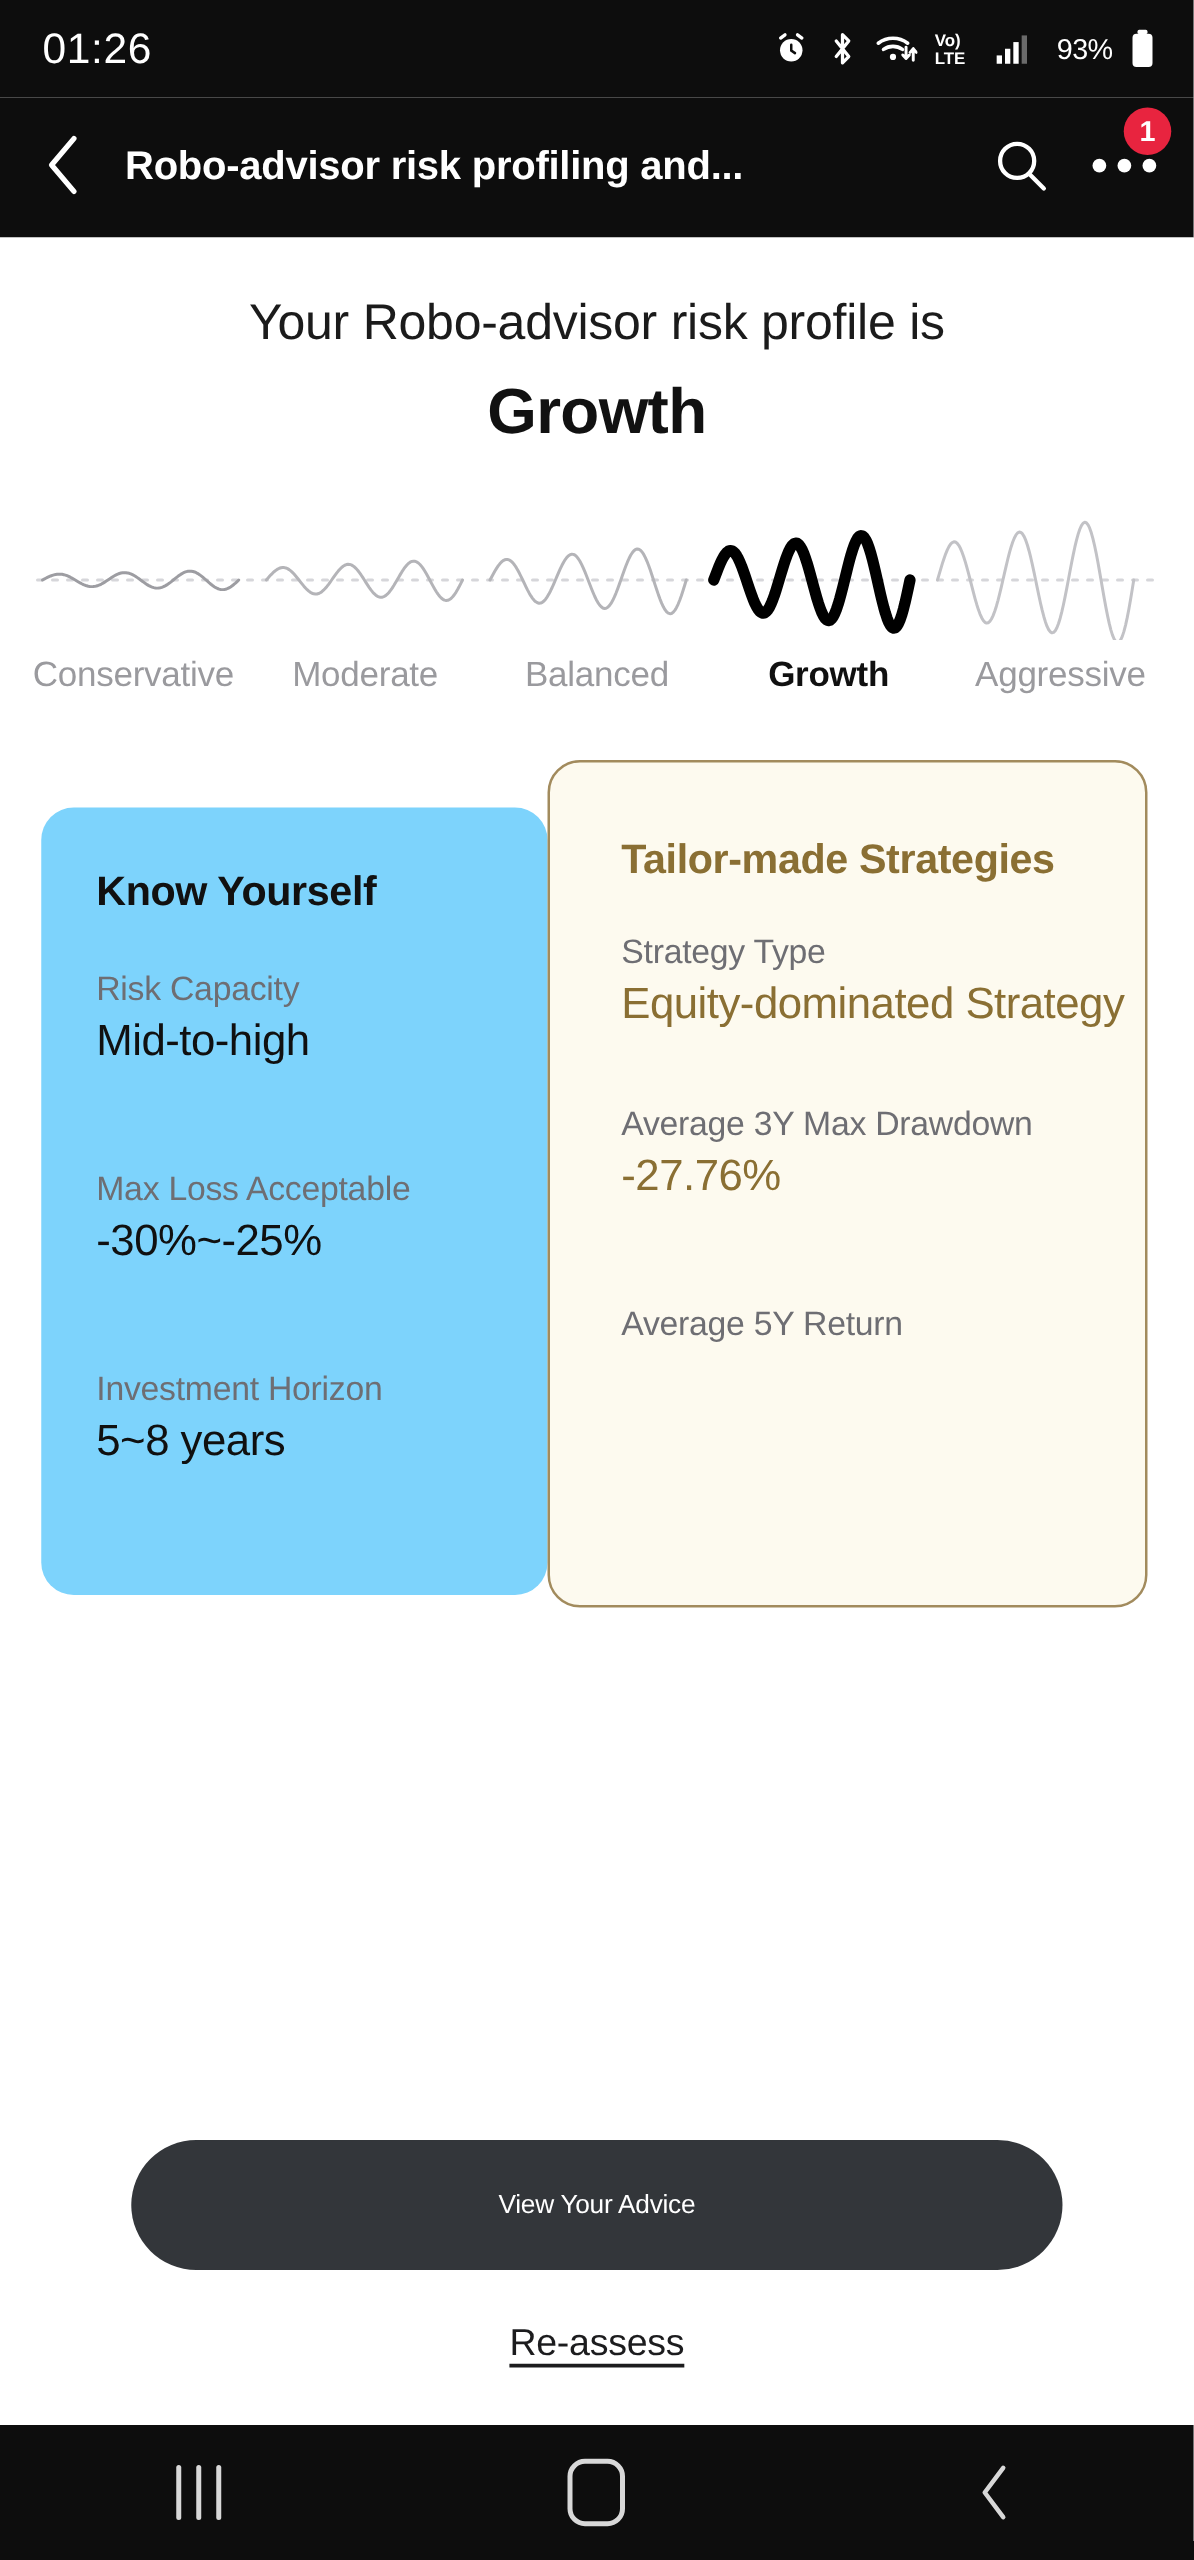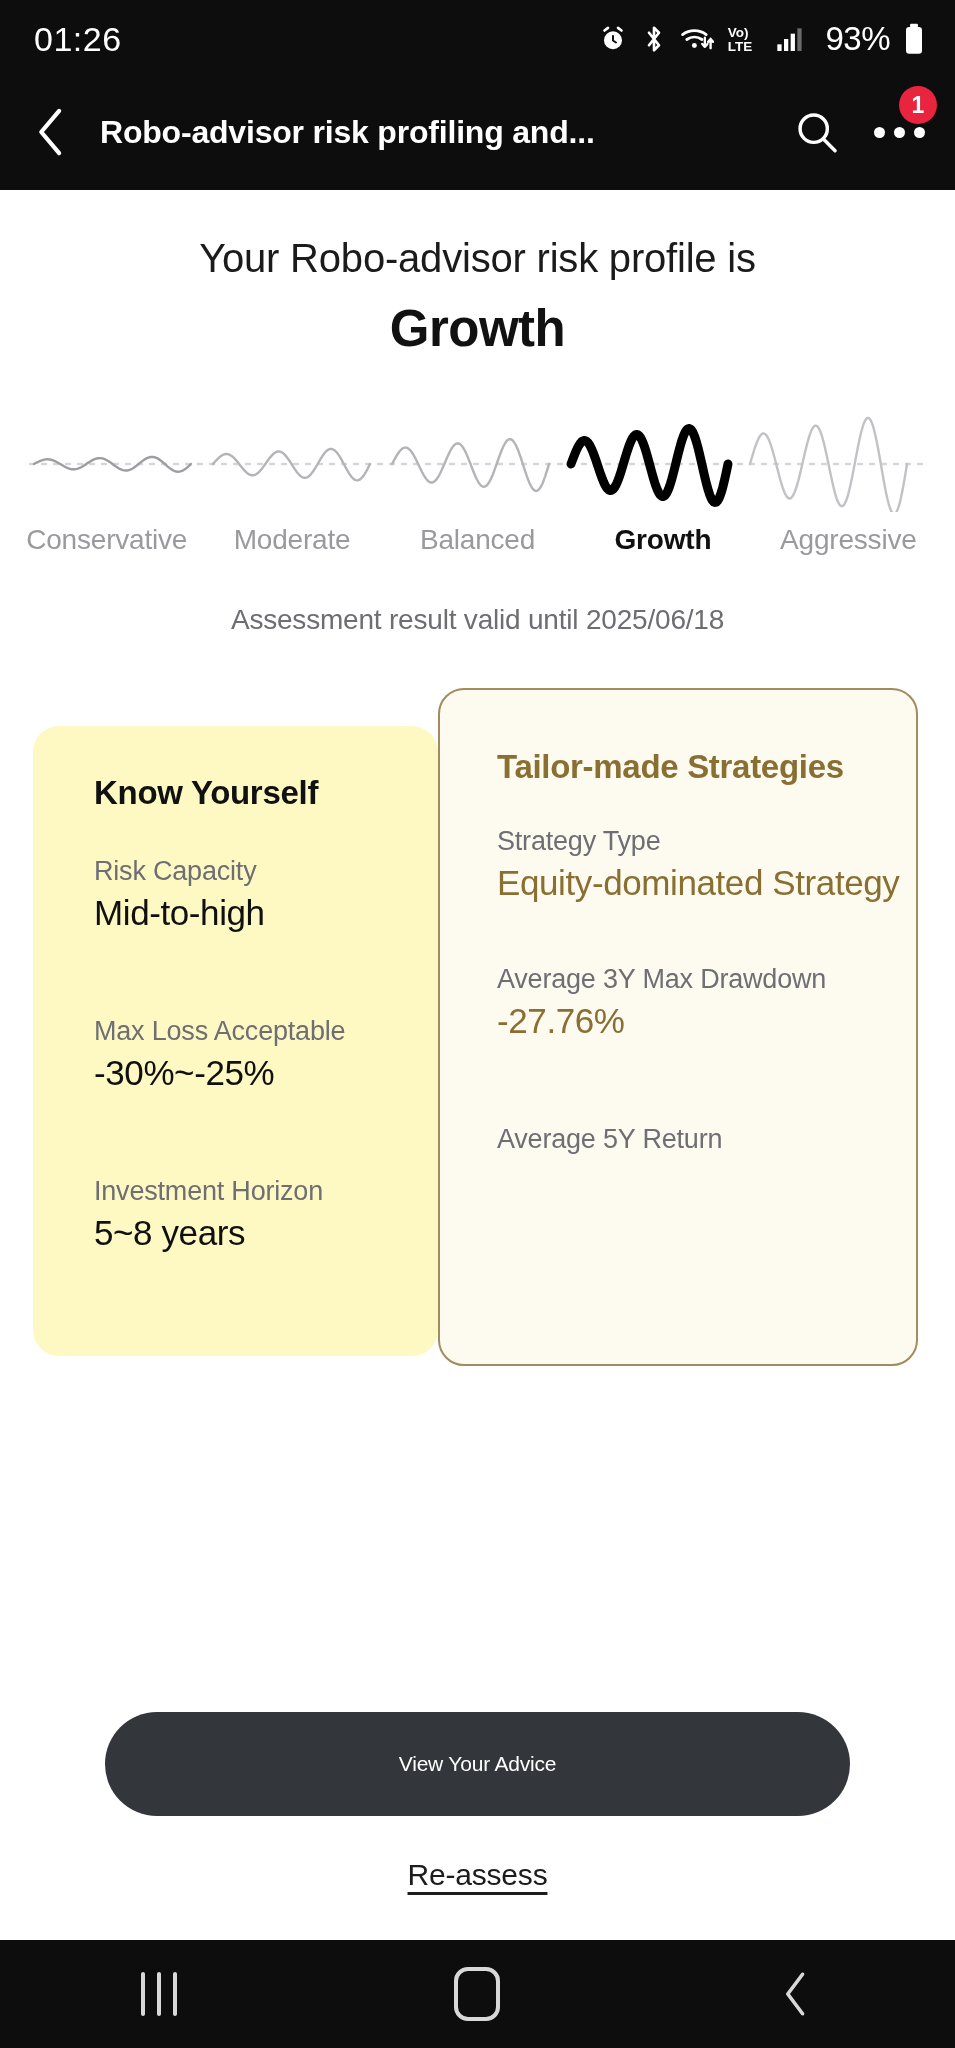--- a/index.html
+++ b/index.html
@@ -13,21 +13,21 @@
 
   
   .statusbar{
     height:78px; background:#0d0d0d; color:#ffffff;
     display:flex; align-items:center; justify-content:space-between;
     padding:0 30px 0 34px;
   }
   .clock{ font-size:34px; letter-spacing:.5px; }
   .sys-icons{ display:flex; align-items:center; gap:13px; }
   .sys-icons svg{ display:block; }
-  .batt-pct{ font-size:33px; font-weight:400; margin-left:4px; letter-spacing:-.5px;}
+  .batt-pct{ font-size:23px; font-weight:400; margin-left:4px; letter-spacing:-.5px;}
 
   
   .appbar{
     height:112px; background:#0d0d0d; color:#fff;
     display:flex; align-items:center; padding:0 26px 4px 20px;
     position:relative;
   }
   .back-btn{ width:62px; height:62px; display:flex; align-items:center; justify-content:center; flex:0 0 auto;}
   .appbar-title{
     flex:1 1 auto; font-size:32px; font-weight:700; margin-left:18px;
@@ -73,21 +73,21 @@
     letter-spacing:-.2px;
   }
 
   
   .cards{ position:relative; height:720px; margin-top:52px; }
   .card{
     position:absolute; border-radius:26px;
   }
   .card-left{
     left:33px; top:38px; width:405px; height:630px;
-    background:#fef9c3; padding:48px 0 0 61px;
+    background:#7dd3fc; padding:48px 0 0 44px;
   }
   .card-right{
     left:438px; top:0; width:480px; height:678px;
     background:#fdfaef; border:2px solid #a28b5d;
     padding:58px 0 0 57px; z-index:2;
   }
   .card-title{ font-size:33px; font-weight:700; color:#111; letter-spacing:-.3px;}
   .card-title.gold{ color:#8a6f33; }
   .field{ margin-top:44px; }
   .field-label{ font-size:27px; color:#6e6e73; letter-spacing:-.2px;}
@@ -218,21 +218,20 @@
   </div>
 
   <div class="scale-labels">
     <div class="lbl">Conservative</div>
     <div class="lbl">Moderate</div>
     <div class="lbl">Balanced</div>
     <div class="lbl active">Growth</div>
     <div class="lbl">Aggressive</div>
   </div>
 
-  <div class="valid-until">Assessment result valid until 2025/06/18</div>
 
   <div class="cards">
 
     <div class="card card-left">
       <div class="card-title">Know Yourself</div>
       <div class="field">
         <div class="field-label">Risk Capacity</div>
         <div class="field-value">Mid-to-high</div>
       </div>
       <div class="field gap-lg">

